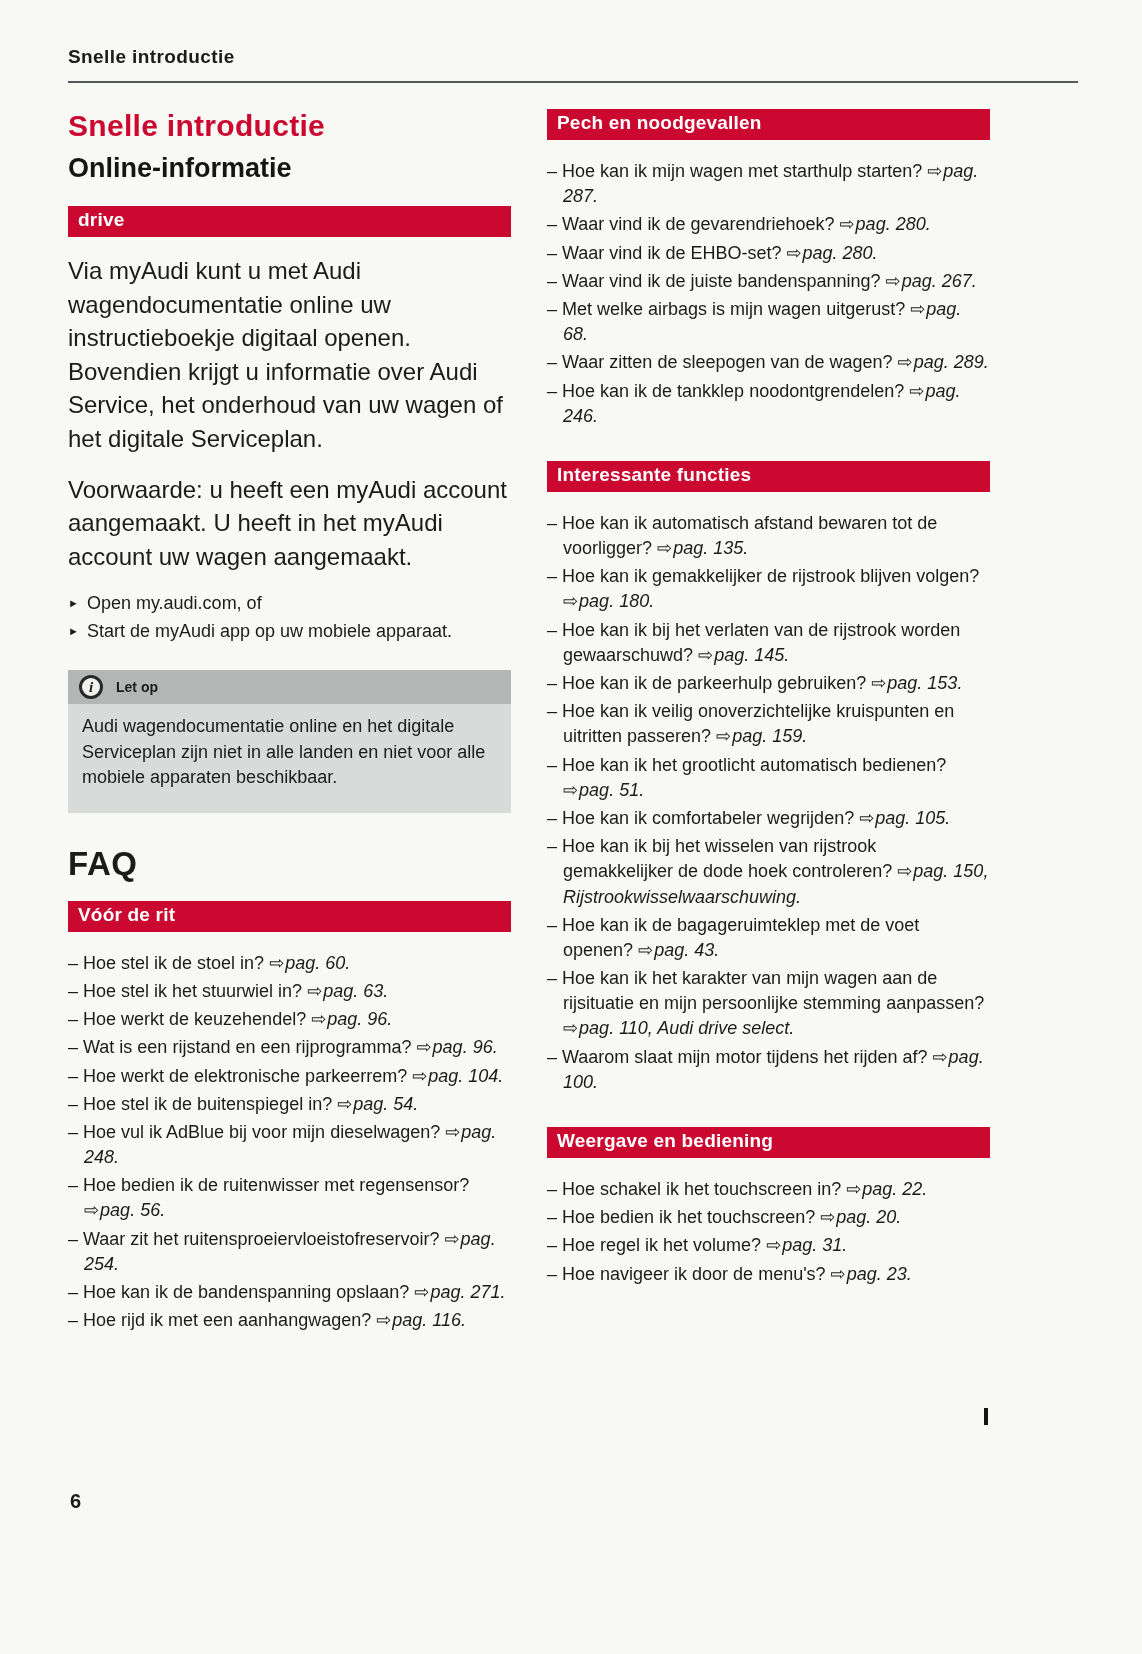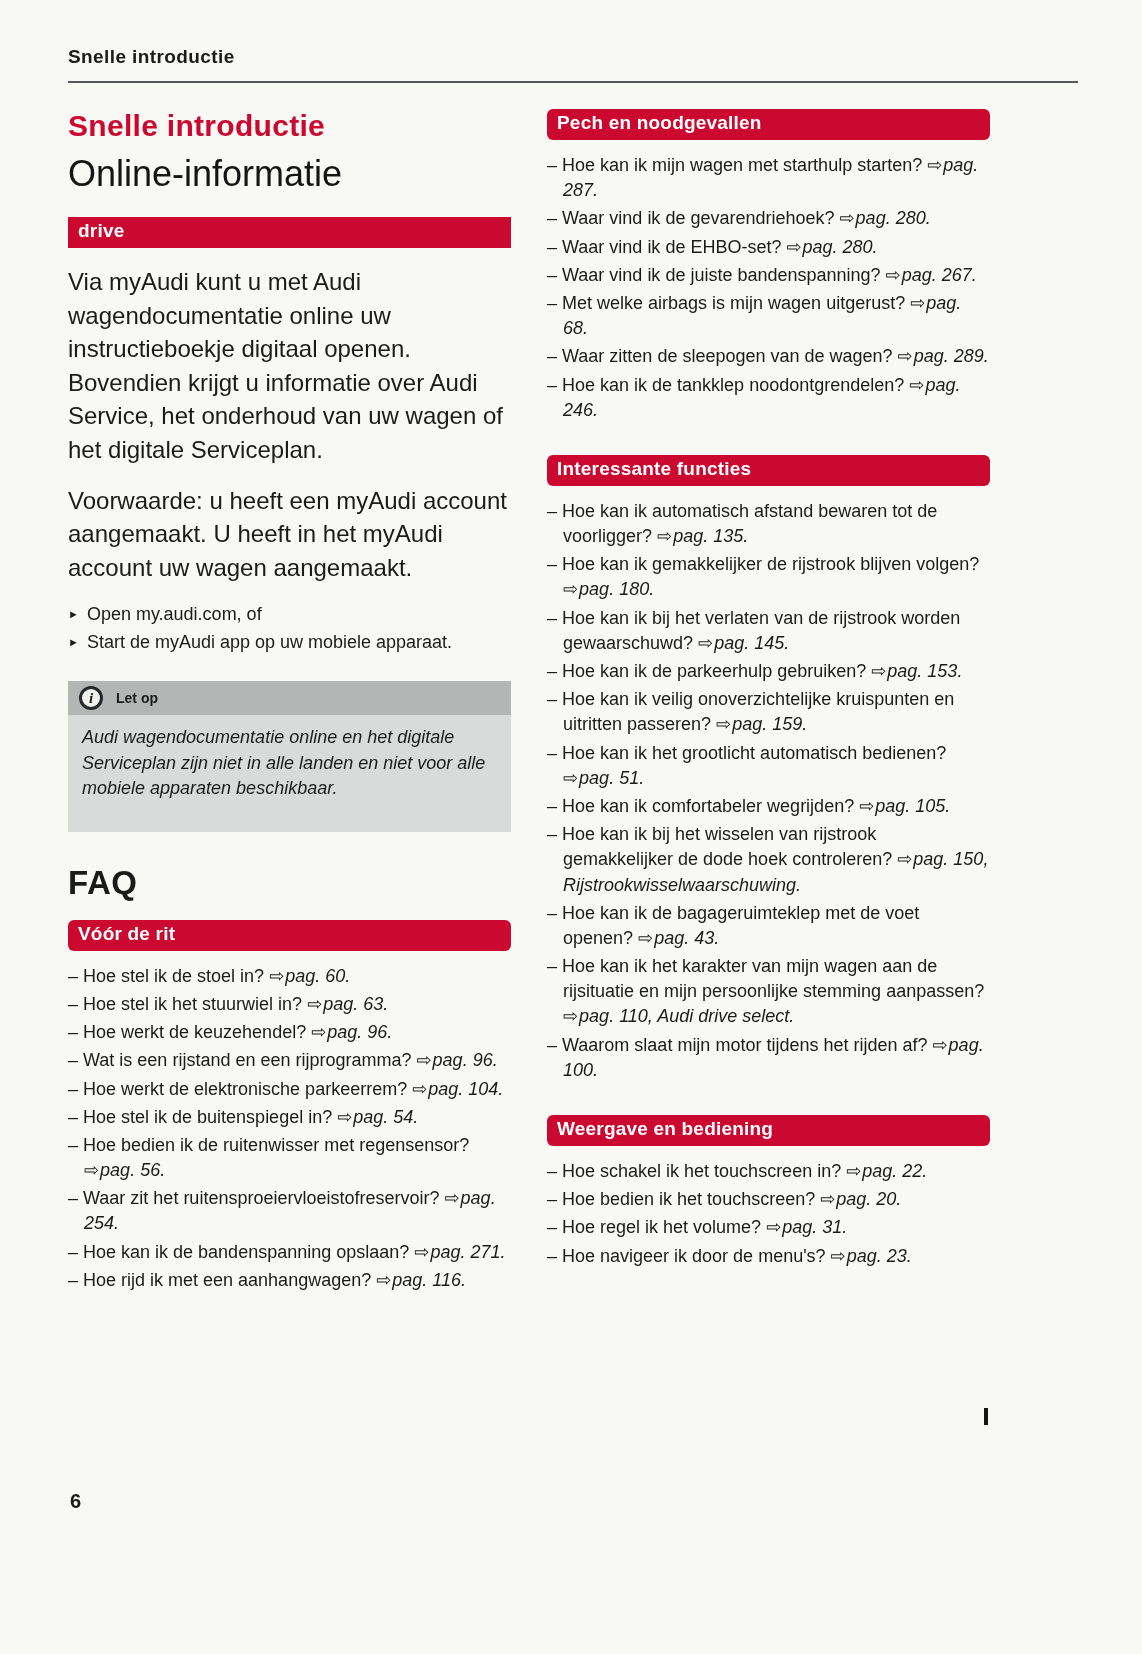--- a/index.html
+++ b/index.html
@@ -16,41 +16,41 @@
     width:1142px;height:1654px;overflow:hidden;
     background:var(--paper);color:var(--text);
     font-family:"Liberation Sans", sans-serif;
   }
   .page{position:relative;width:100%;height:100%;padding:46px 64px 0 68px;}
   .running-head{font-size:19px;font-weight:700;letter-spacing:.4px;margin-bottom:13px;}
   .head-rule{height:2px;background:var(--rule);}
   .columns{display:flex;gap:36px;margin-top:26px;}
   .col{width:443px;flex:0 0 443px;}
   .main-title{color:var(--red);font-size:30px;font-weight:700;margin:0 0 10px;letter-spacing:.3px;}
-  .sub-title{font-size:36px;font-weight:400;margin:0 0 22px;color:#151515;}
+  .sub-title{font-size:27px;font-weight:700;margin:0 0 22px;color:#151515;}
   .banner{
     background:var(--red);color:#fff;font-weight:700;font-size:19px;
     padding:3px 10px 6px;letter-spacing:.2px;
   }
   p.body-para{font-size:24px;line-height:1.4;margin:17px 0;}
   .bullets{margin:3px 0 12px;}
   .bullet{font-size:18px;line-height:1.55;padding-left:19px;text-indent:-19px;}
   .tri{font-size:11px;margin-right:8px;position:relative;top:-2px;}
   .note{margin:24px 0 0;}
   .note-head{background:var(--note-head);display:flex;align-items:center;gap:13px;padding:5px 11px;}
   .info-icon{
     width:24px;height:24px;border-radius:50%;border:3px solid #26292b;background:#f1f1ee;
     display:inline-flex;align-items:center;justify-content:center;
     font-family:"Liberation Serif", serif;font-style:italic;font-weight:700;font-size:15px;
     flex:0 0 24px;
   }
   .note-title{font-size:14px;font-weight:700;}
-  .note-body{background:var(--note-body);padding:10px 14px 30px;font-size:18px;line-height:1.42;font-style:italic;}
+  .note-body{background:var(--note-body);padding:10px 14px 22px;font-size:18px;line-height:1.42;}
   .faq-title{font-size:33px;font-weight:700;margin:32px 0 18px;letter-spacing:.6px;}
-  section .banner{margin-bottom:13px;border-radius:6px;}
+  section .banner{margin-bottom:19px;}
   .col-right section + section{margin-top:32px;}
   .qa-list{margin-top:2px;}
   .qa-item{font-size:18px;line-height:1.4;padding-left:16px;text-indent:-16px;margin:3px 0;}
   .ref{font-style:italic;}
   .arrow{margin-right:1px;}
   .page-number{position:absolute;left:70px;top:1490px;font-size:20px;font-weight:700;}
   .change-bar{position:absolute;left:984px;top:1408px;width:4px;height:17px;background:#141414;}
 </style>
 </head>
 <body>
@@ -88,20 +88,21 @@
 
       <section>
         <div class="banner">Vóór de rit</div>
         <div class="qa-list" id="list-left">
             <div class="qa-item"><span class="dash">– </span><span class="q">Hoe stel ik de stoel in? </span><span class="arrow">⇨</span><span class="ref">pag. 60.</span></div>
             <div class="qa-item"><span class="dash">– </span><span class="q">Hoe stel ik het stuurwiel in? </span><span class="arrow">⇨</span><span class="ref">pag. 63.</span></div>
             <div class="qa-item"><span class="dash">– </span><span class="q">Hoe werkt de keuzehendel? </span><span class="arrow">⇨</span><span class="ref">pag. 96.</span></div>
             <div class="qa-item"><span class="dash">– </span><span class="q">Wat is een rijstand en een rijprogramma? </span><span class="arrow">⇨</span><span class="ref">pag. 96.</span></div>
             <div class="qa-item"><span class="dash">– </span><span class="q">Hoe werkt de elektronische parkeerrem? </span><span class="arrow">⇨</span><span class="ref">pag. 104.</span></div>
             <div class="qa-item"><span class="dash">– </span><span class="q">Hoe stel ik de buitenspiegel in? </span><span class="arrow">⇨</span><span class="ref">pag. 54.</span></div>
+            <div class="qa-item"><span class="dash">– </span><span class="q">Hoe vul ik AdBlue bij voor mijn dieselwagen? </span><span class="arrow">⇨</span><span class="ref">pag. 248.</span></div>
             <div class="qa-item"><span class="dash">– </span><span class="q">Hoe bedien ik de ruitenwisser met regensensor? </span><span class="arrow">⇨</span><span class="ref">pag. 56.</span></div>
             <div class="qa-item"><span class="dash">– </span><span class="q">Waar zit het ruitensproeiervloeistofreservoir? </span><span class="arrow">⇨</span><span class="ref">pag. 254.</span></div>
             <div class="qa-item"><span class="dash">– </span><span class="q">Hoe kan ik de bandenspanning opslaan? </span><span class="arrow">⇨</span><span class="ref">pag. 271.</span></div>
             <div class="qa-item"><span class="dash">– </span><span class="q">Hoe rijd ik met een aanhangwagen? </span><span class="arrow">⇨</span><span class="ref">pag. 116.</span></div>
           </div>
       </section>
     </div>
 
     <div class="col col-right" id="right-col">
         <section>

